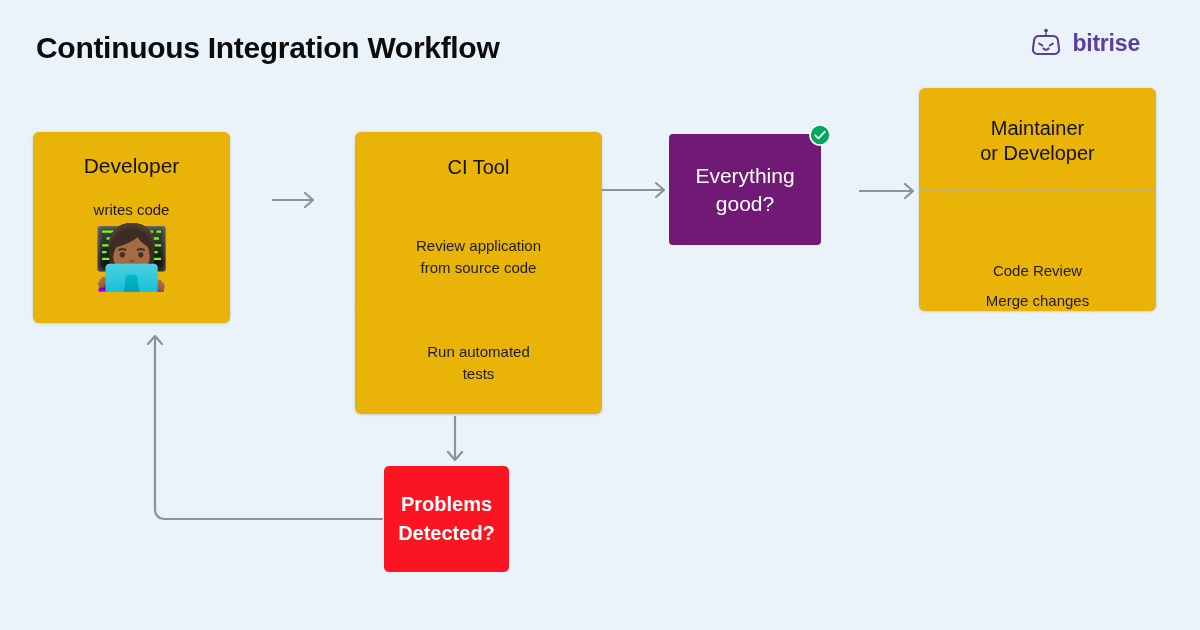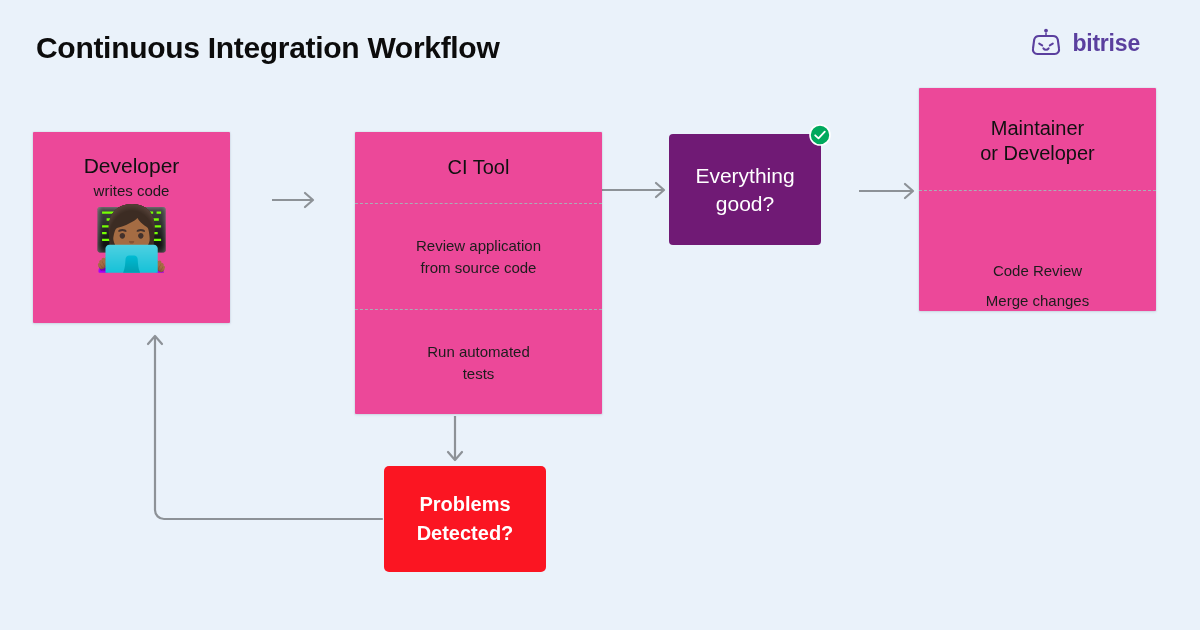--- a/index.html
+++ b/index.html
@@ -44,22 +44,22 @@
     font-size: 23px;
     font-weight: 700;
     color: #5a3f9e;
     letter-spacing: -0.2px;
     line-height: 1;
   }
 
   
   .card {
     position: absolute;
-    background: #ec4899;
-    border-radius: 1px;
+    background: #eab308;
+    border-radius: 6px;
     box-shadow: 0 1px 3px rgba(40,60,90,0.13), 0 0 0 1px rgba(40,60,90,0.035);
     box-sizing: border-box;
   }
   .card-title {
     text-align: center;
     font-size: 20px;
     color: #111111;
     line-height: 1.27;
     font-weight: 400;
   }
@@ -81,21 +81,21 @@
     line-height: 1.42;
   }
 
   
   #developer-card {
     left: 33px;  top: 132px;
     width: 197px; height: 191px;
     padding-top: 21px;
   }
   #developer-card .card-title { font-size: 21px; }
-  #developer-card .card-sub { margin-top: 1px; }
+  #developer-card .card-sub { margin-top: 20px; }
   .avatar {
     margin-top: 7px;
     text-align: center;
     font-size: 62px;
     line-height: 1;
     font-family: "DejaVu Sans", sans-serif;
   }
 
   
   #ci-tool-card {
@@ -145,21 +145,21 @@
   }
   #maintainer-card .sec-body {
     padding-top: 24px;
   }
   #maintainer-card .line { margin-bottom: 9px; margin-top: 45px; }
 
   
   #problems-box {
     position: absolute;
     left: 384px; top: 466px;
-    width: 162px; height: 106px;
+    width: 125px; height: 106px;
     background: #fb1522;
     border-radius: 5px;
     display: flex; align-items: center; justify-content: center;
   }
   #problems-box .label {
     color: #ffffff;
     font-size: 20px;
     font-weight: 700;
     text-align: center;
     line-height: 1.45;

